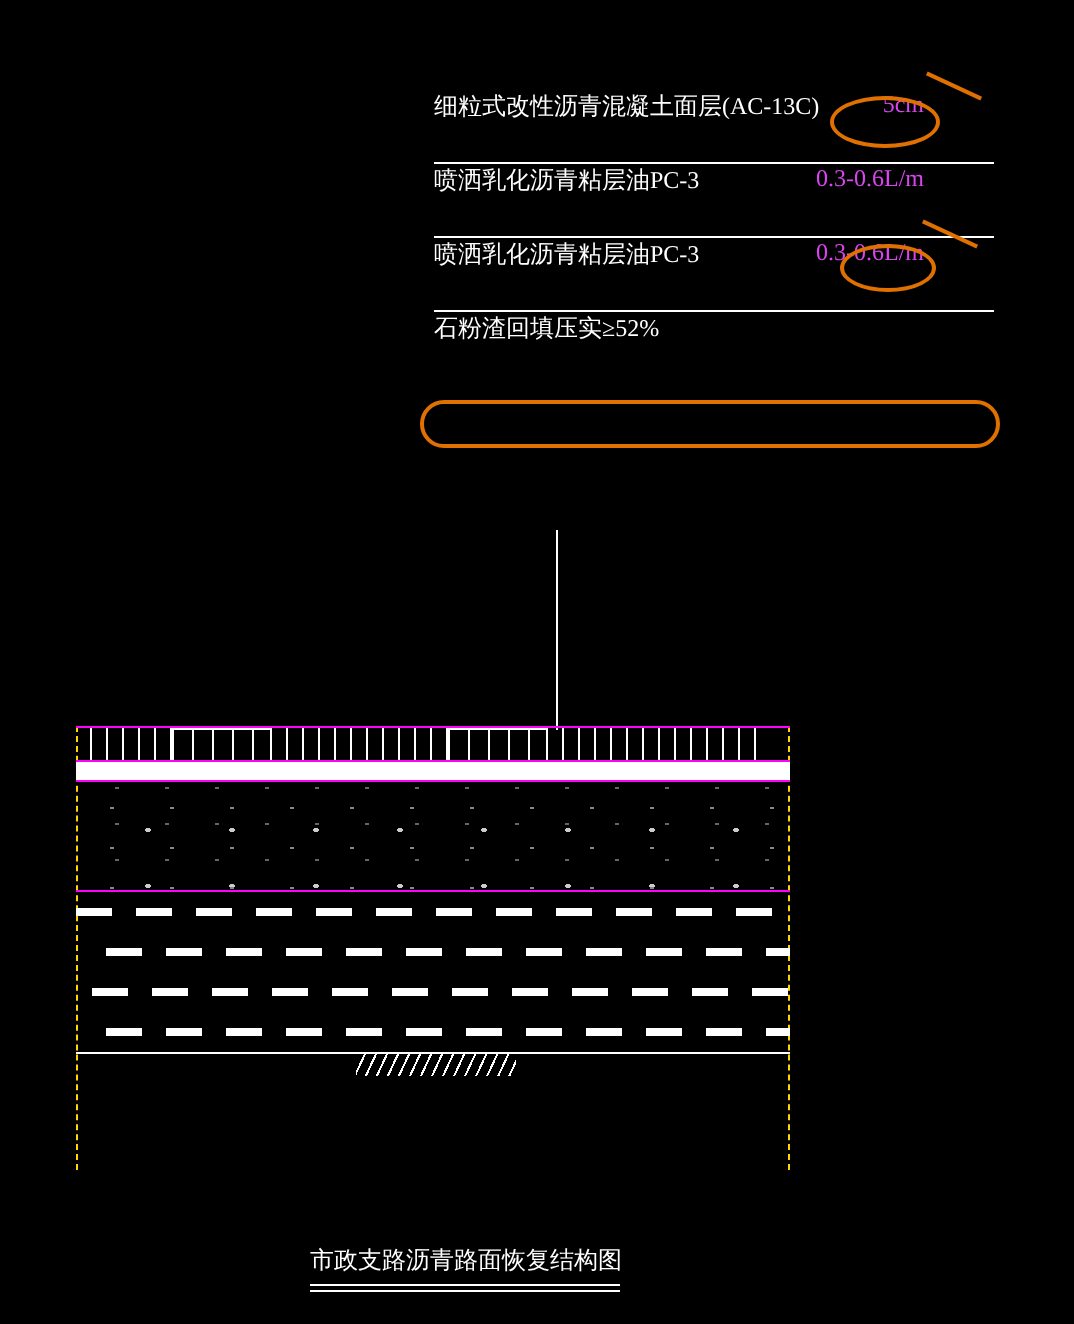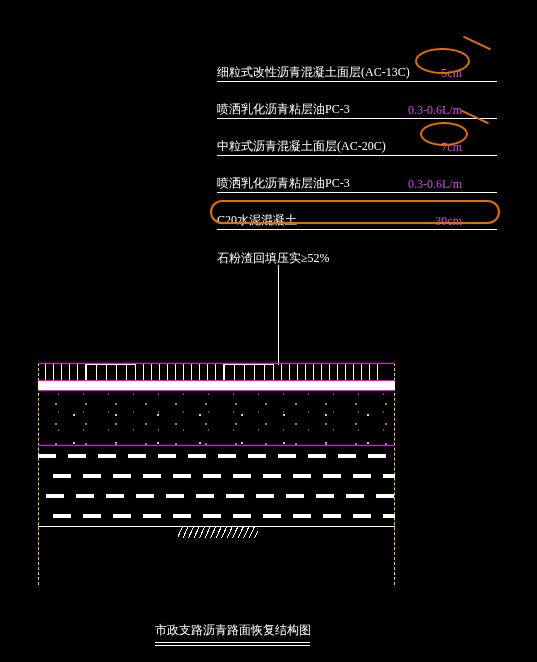--- a/index.html
+++ b/index.html
@@ -1,18 +1,18 @@
 <!DOCTYPE html>
 <html><head>
 <meta charset="utf-8">
 <style>
 *{margin:0;padding:0;box-sizing:border-box}
 body{background:#000;width:537px;height:662px;position:relative;font-family:SimSun,serif;color:#fff;font-size:12px;overflow:hidden}
 .label-block{position:absolute;left:217px;top:45px;width:280px}
-.label-row{height:37px;display:flex;align-items:flex-end;border-bottom:1px solid #fff;position:relative}
+.label-row{height:37px;display:flex;align-items:flex-start;border-bottom:1px solid #fff;position:relative}
 .label-text{color:#fff;white-space:nowrap}
 .label-val{position:absolute;right:35px;color:#d946ef}
 .leader{position:absolute;left:278px;top:265px;width:1px;height:100px;background:#fff}
 .circle{position:absolute;border:2px solid #e07000;border-radius:50%}
 .circle-tail{position:absolute;border-top:2px solid #e07000;width:30px;transform:rotate(25deg)}
 .c1{left:415px;top:48px;width:55px;height:26px}
 .t1{left:462px;top:42px}
 .c2{left:420px;top:122px;width:48px;height:24px}
 .t2{left:460px;top:116px}
 .c3{left:210px;top:200px;width:290px;height:24px;border-radius:12px}
@@ -44,30 +44,22 @@
 <div class="label-block">
   <div class="label-row">
     <span class="label-text">细粒式改性沥青混凝土面层(AC-13C)</span>
     <span class="label-val">5cm</span>
   </div>
   <div class="label-row">
     <span class="label-text">喷洒乳化沥青粘层油PC-3</span>
     <span class="label-val">0.3-0.6L/m</span>
   </div>
   <div class="label-row">
-    <span class="label-text">中粒式沥青混凝土面层(AC-20C)</span>
-    <span class="label-val">7cm</span>
-  </div>
-  <div class="label-row">
     <span class="label-text">喷洒乳化沥青粘层油PC-3</span>
     <span class="label-val">0.3-0.6L/m</span>
-  </div>
-  <div class="label-row">
-    <span class="label-text">C20水泥混凝土</span>
-    <span class="label-val">30cm</span>
   </div>
   <div class="label-row" style="border-bottom:none">
     <span class="label-text">石粉渣回填压实≥52%</span>
   </div>
 </div>
 
 <div class="leader"></div>
 
 <div class="circle c1"></div>
 <div class="circle-tail t1"></div>

